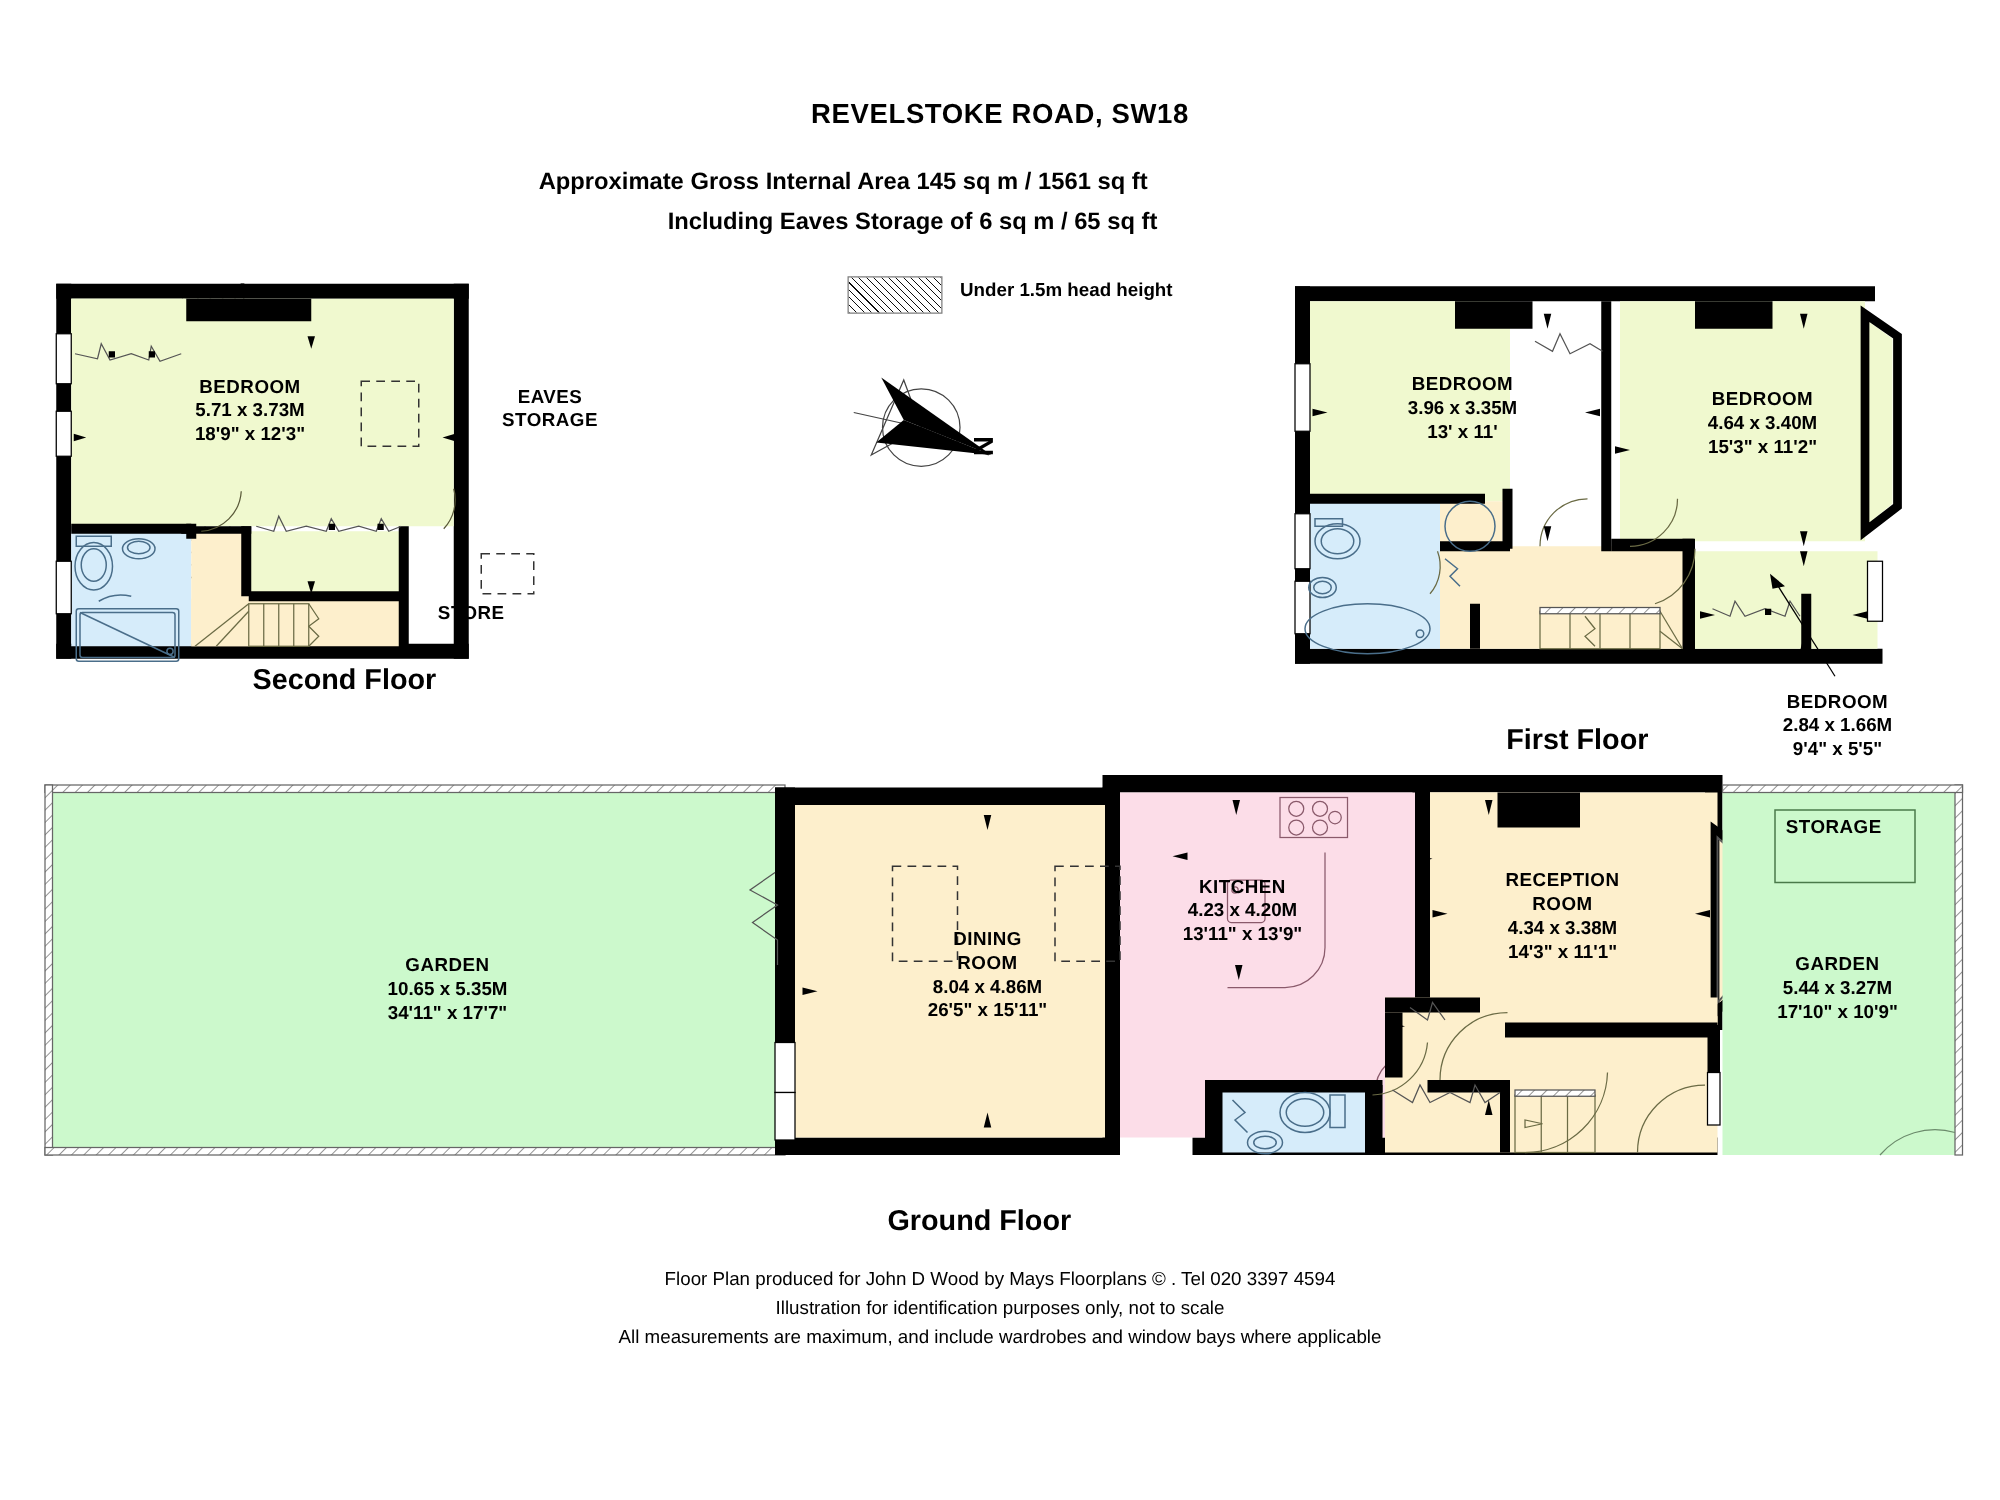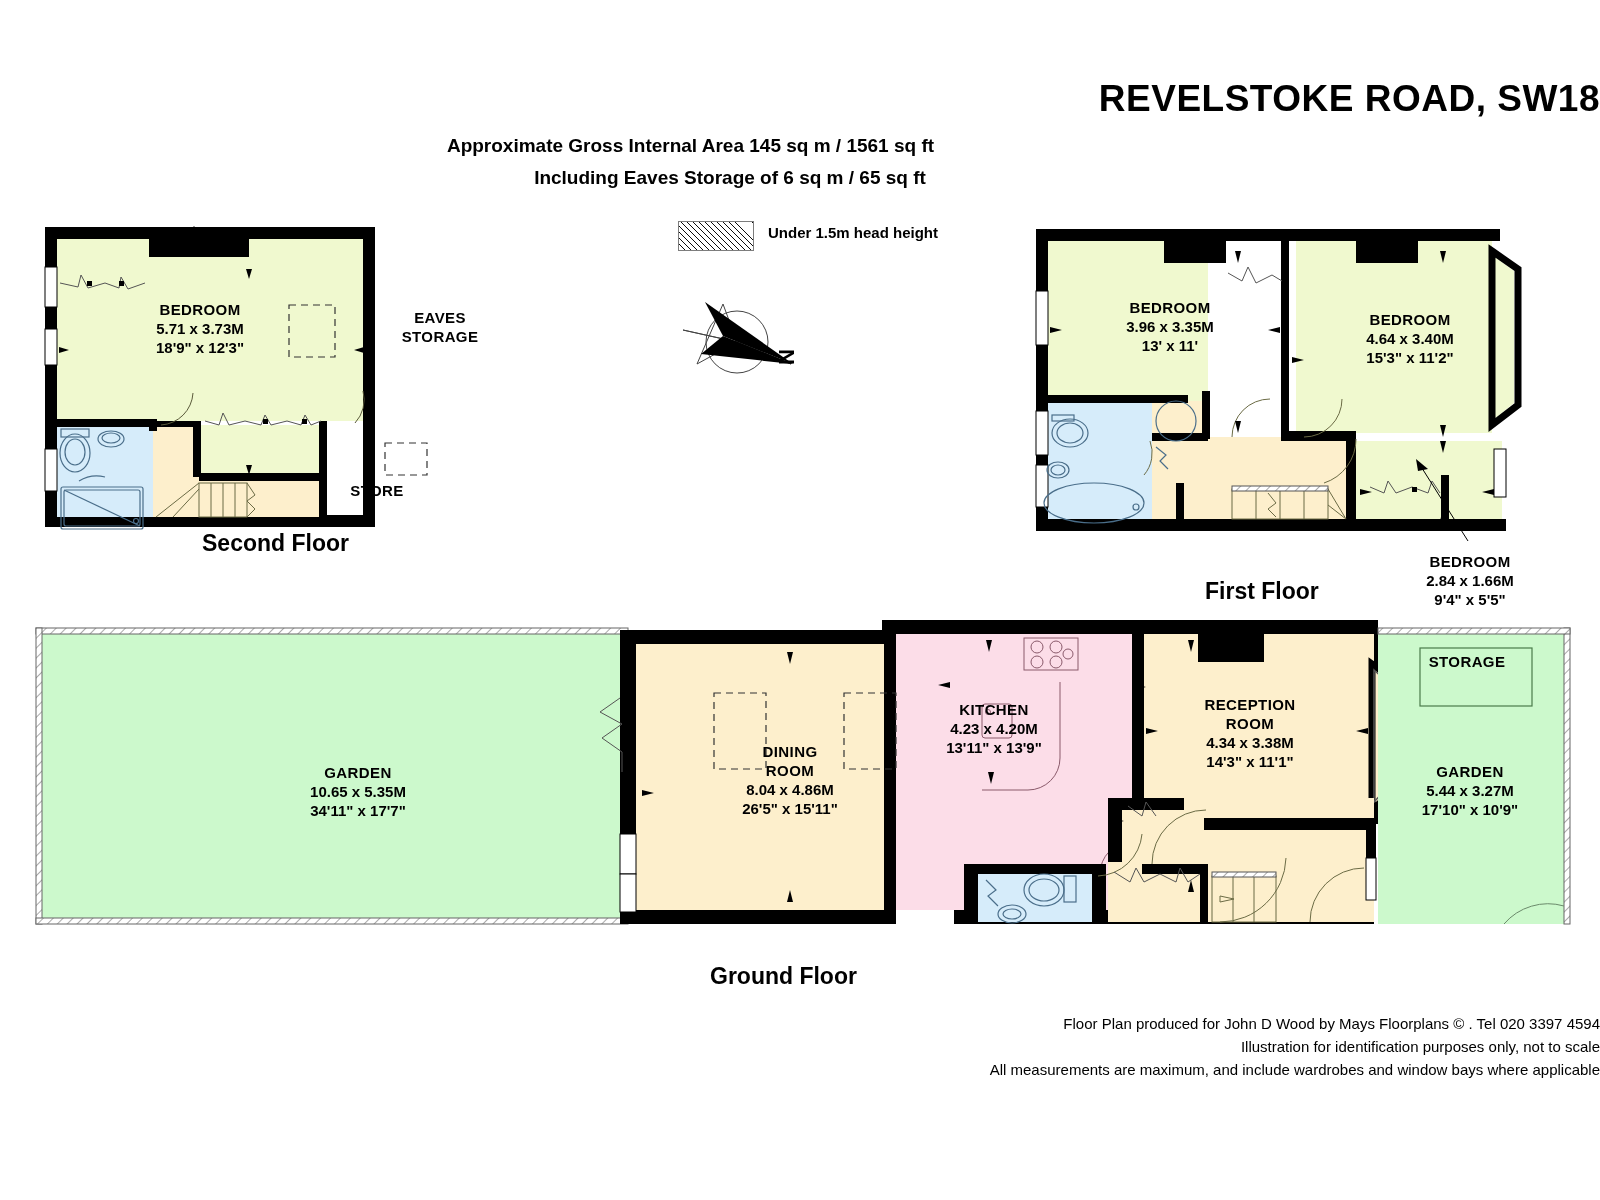--- a/index.html
+++ b/index.html
@@ -4,24 +4,24 @@
 <title>Floor Plan</title>
 <style>
   html,body{margin:0;padding:0;background:#ffffff;}
   body{
     width:1600px;height:1200px;position:relative;overflow:hidden;
     font-family:"Liberation Sans","DejaVu Sans",sans-serif;
     color:#000;
   }
   .abs{position:absolute;}
   #title{
-    top:78px;left:0;width:1600px;text-align:right;
-    font-size:37px;font-weight:bold;letter-spacing:.5px;
+    top:78px;left:0;width:1600px;text-align:center;
+    font-size:22px;font-weight:bold;letter-spacing:.5px;
   }
-  #sub1{top:135px;left:0;width:1349px;text-align:center;font-size:19px;font-weight:bold;padding-left:16px;}
+  #sub1{top:135px;left:0;width:1349px;text-align:center;font-size:19px;font-weight:bold;}
   #sub2{top:167px;left:0;width:1460px;text-align:center;font-size:19px;font-weight:bold;}
 
   
   #legend-swatch{top:221px;left:678px;width:74px;height:28px;border:1px solid #777;
      background:
        repeating-linear-gradient(45deg,#000 0 0.6px,rgba(0,0,0,0) 0.6px 4.2px);
      background-color:#fff;opacity:.95;}
   #legend-label{top:224px;left:768px;font-size:15px;font-weight:bold;text-align:center;}
 
   
@@ -29,21 +29,21 @@
   #compass-n{top:344px;left:778px;font-size:22px;font-weight:bold;
      transform:rotate(90deg);transform-origin:center;}
 
   
   .floor-caption{font-size:23px;font-weight:bold;}
   #cap-second{top:530px;left:163px;margin-left:39px;}
   #cap-first{top:578px;left:1205px;}
   #cap-ground{top:963px;left:710px;}
 
   
-  #footer{top:1012px;left:0;width:1600px;text-align:right;font-size:15px;line-height:23px;}
+  #footer{top:1012px;left:0;width:1600px;text-align:center;font-size:15px;line-height:23px;}
 
   
   .plan{position:absolute;}
   .plan svg{display:block;}
 
   
   .rlabel{position:absolute;text-align:center;font-size:15px;font-weight:bold;line-height:19px;white-space:nowrap;}
   .rlabel .nm{letter-spacing:.4px;}
 </style>
 </head>

